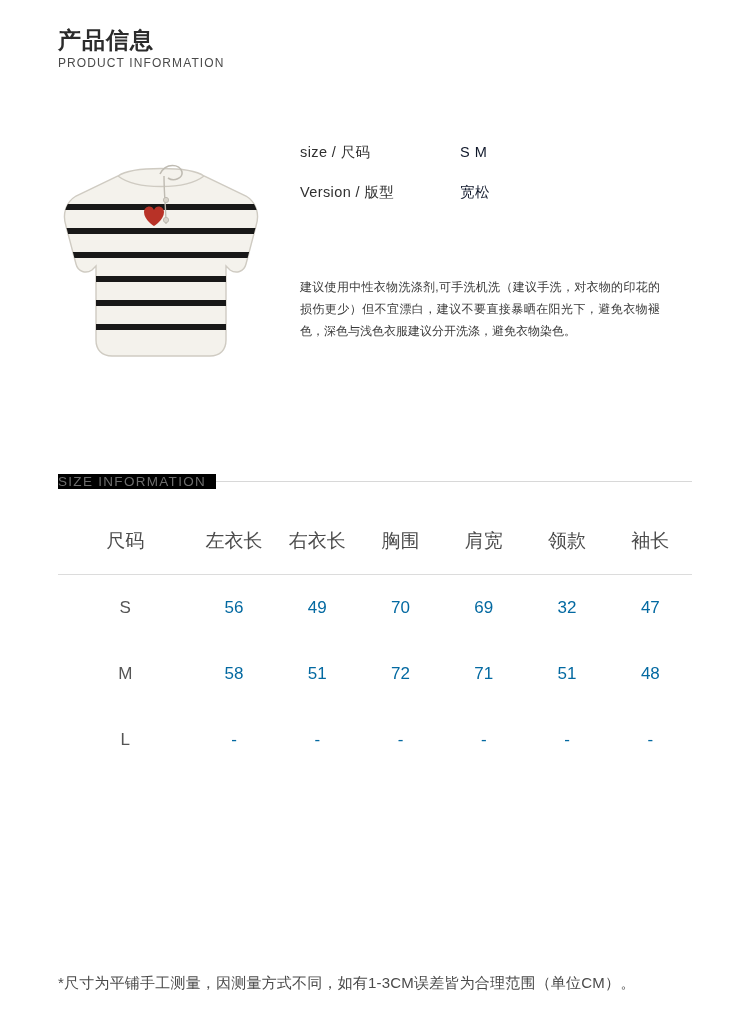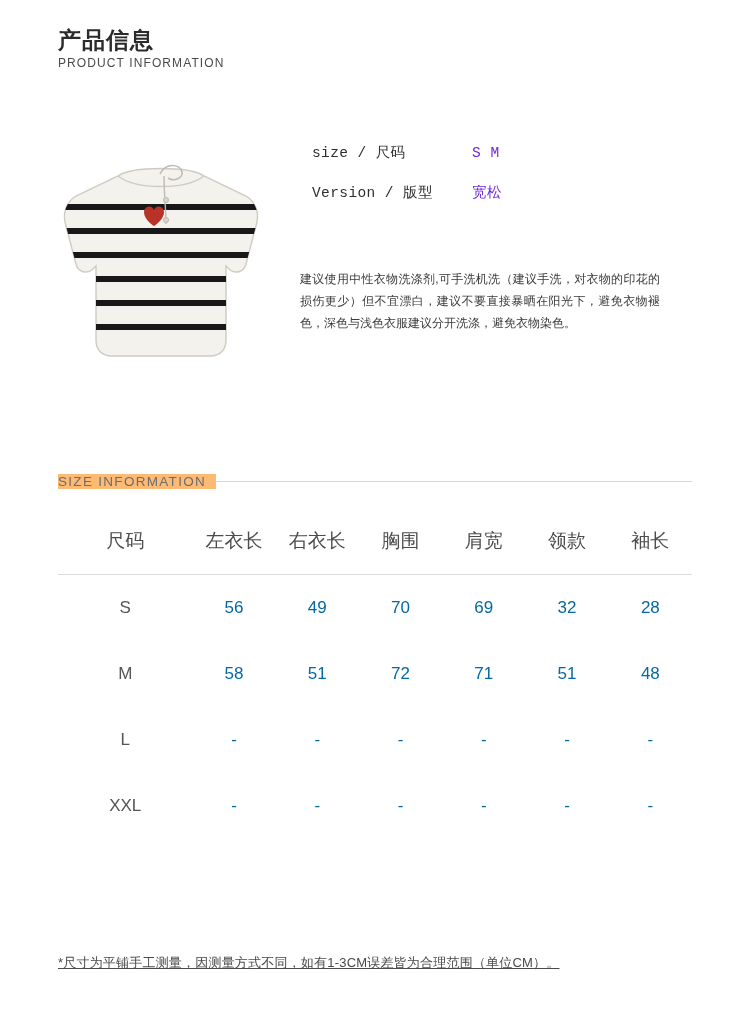--- a/index.html
+++ b/index.html
@@ -38,39 +38,38 @@
     position: absolute;
     left: 40px;
     top: 160px;
     width: 240px;
     height: 220px;
   }
 
   
   .specs {
     position: absolute;
-    left: 312px;
+    left: 300px;
     top: 143px;
     width: 400px;
-    font-family: Liberation Mono, monospace;
   }
   .spec-row {
     display: flex;
     align-items: baseline;
     margin-bottom: 21px;
   }
   .spec-label {
     font-size: 14.5px;
     color: #2f2f2f;
     width: 160px;
     letter-spacing: .4px;
   }
   .spec-value {
     font-size: 14.5px;
-    color: #6d28d9;
+    color: #0f172a;
     letter-spacing: .5px;
   }
 
   .wash-block {
     position: absolute;
     left: 300px;
     top: 268px;
     width: 360px;
   }
   .wash-title-cn {
@@ -82,36 +81,37 @@
   .wash-title-en {
     font-size: 12.5px;
     color: #333;
     letter-spacing: .8px;
     margin-top: 5px;
   }
   .wash-text {
     font-size: 12px;
     color: #3a3a3a;
     line-height: 1.85;
+    margin-top: 8px;
     text-align: justify;
   }
 
   
   .size-info-head {
     position: absolute;
     left: 58px;
     top: 474px;
     width: 634px;
     height: 30px;
   }
   .size-info-label {
     position: absolute;
     left: 0;
     top: 0;
-    background: #fdba74;
+    background: #000000;
     padding-right: 10px;
     font-size: 13.5px;
     letter-spacing: 1.3px;
     color: #6d6d6d;
   }
   .size-info-rule {
     position: absolute;
     left: 0;
     right: 0;
     top: 7px;
@@ -153,26 +153,25 @@
   table.size-table tbody td.col-first {
     font-size: 17px;
     color: #555;
   }
   .col-first { width: 134px; }
   .col-data  { width: 83px; }
 
   .footnote {
     position: absolute;
     left: 58px;
-    top: 954px;
+    top: 974px;
     width: 640px;
-    font-size: 13px;
+    font-size: 15px;
     color: #4a4a4a;
     letter-spacing: .2px;
-    text-decoration: underline;
   }
 </style>
 </head>
 <body>
 
 <div class="header">
   <div class="header-title-cn">产品信息</div>
   <div class="header-title-en">PRODUCT INFORMATION</div>
 </div>
 
@@ -240,46 +239,37 @@
       </tr>
     </thead>
     <tbody>
       <tr>
         <td class="col-first">S</td>
         <td class="col-data">56</td>
         <td class="col-data">49</td>
         <td class="col-data">70</td>
         <td class="col-data">69</td>
         <td class="col-data">32</td>
-        <td class="col-data">28</td>
+        <td class="col-data">47</td>
       </tr>
       <tr>
         <td class="col-first">M</td>
         <td class="col-data">58</td>
         <td class="col-data">51</td>
         <td class="col-data">72</td>
         <td class="col-data">71</td>
         <td class="col-data">51</td>
         <td class="col-data">48</td>
       </tr>
       <tr>
         <td class="col-first">L</td>
         <td class="col-data">-</td>
         <td class="col-data">-</td>
         <td class="col-data">-</td>
         <td class="col-data">-</td>
         <td class="col-data">-</td>
         <td class="col-data">-</td>
       </tr>
-      <tr>
-        <td class="col-first">XXL</td>
-        <td class="col-data">-</td>
-        <td class="col-data">-</td>
-        <td class="col-data">-</td>
-        <td class="col-data">-</td>
-        <td class="col-data">-</td>
-        <td class="col-data">-</td>
-      </tr>
     </tbody>
   </table>
 </div>
 
 <div class="footnote">*尺寸为平铺手工测量，因测量方式不同，如有1-3CM误差皆为合理范围（单位CM）。</div>
 
 </body></html>

